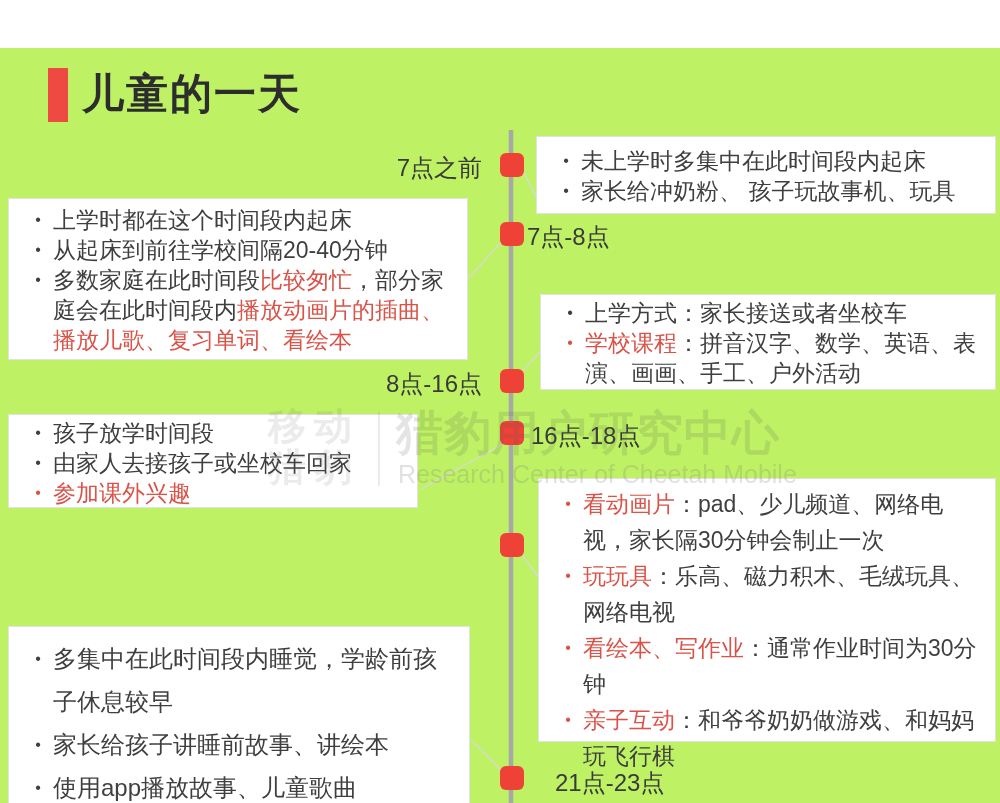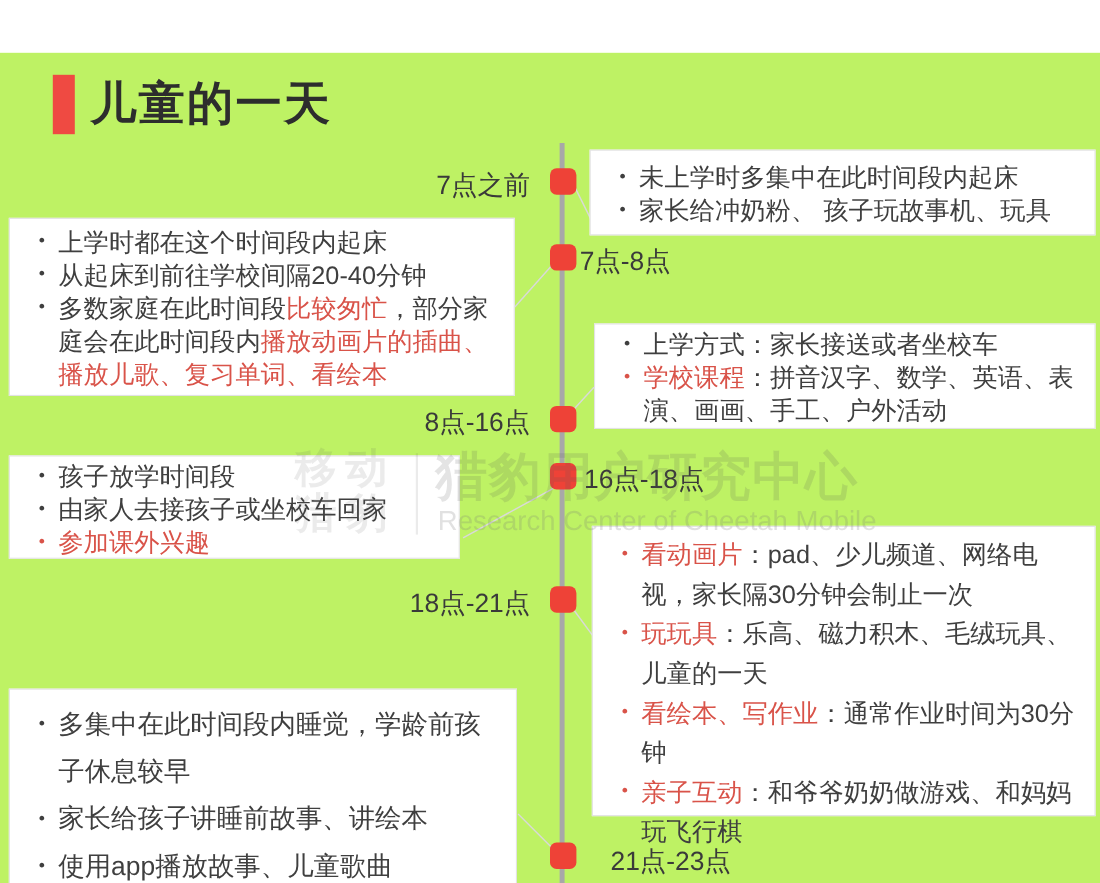--- a/index.html
+++ b/index.html
@@ -68,21 +68,20 @@
   <div class="mk mk2"></div>
   <div class="mk mk3"></div>
   <div class="mk mk4"></div>
   <div class="mk mk5"></div>
   <div class="mk mk6"></div>
 
   <div class="tlabel left tl1">7点之前</div>
   <div class="tlabel tl2">7点-8点</div>
   <div class="tlabel left tl3">8点-16点</div>
   <div class="tlabel tl4">16点-18点</div>
-  <div class="tlabel left tl5">18点-21点</div>
   <div class="tlabel tl6">21点-23点</div>
 
   <div class="box box1">
     <div class="bullet">
         <span class="dot">•</span>
         <span class="bt"><span>未上学时多集中在此时间段内起床</span></span>
       </div>
     <div class="bullet">
         <span class="dot">•</span>
         <span class="bt"><span>家长给冲奶粉、 孩子玩故事机、玩具</span></span>
@@ -130,21 +129,21 @@
       </div>
   </div>
 
   <div class="box box5">
     <div class="bullet">
         <span class="dot rd">•</span>
         <span class="bt"><span class="rd">看动画片</span><span>：pad、少儿频道、网络电视，家长隔30分钟会制止一次</span></span>
       </div>
     <div class="bullet">
         <span class="dot rd">•</span>
-        <span class="bt"><span class="rd">玩玩具</span><span>：乐高、磁力积木、毛绒玩具、儿童的一天</span></span>
+        <span class="bt"><span class="rd">玩玩具</span><span>：乐高、磁力积木、毛绒玩具、网络电视</span></span>
       </div>
     <div class="bullet">
         <span class="dot rd">•</span>
         <span class="bt"><span class="rd">看绘本、写作业</span><span>：通常作业时间为30分钟</span></span>
       </div>
     <div class="bullet">
         <span class="dot rd">•</span>
         <span class="bt"><span class="rd">亲子互动</span><span>：和爷爷奶奶做游戏、和妈妈玩飞行棋</span></span>
       </div>
   </div>

